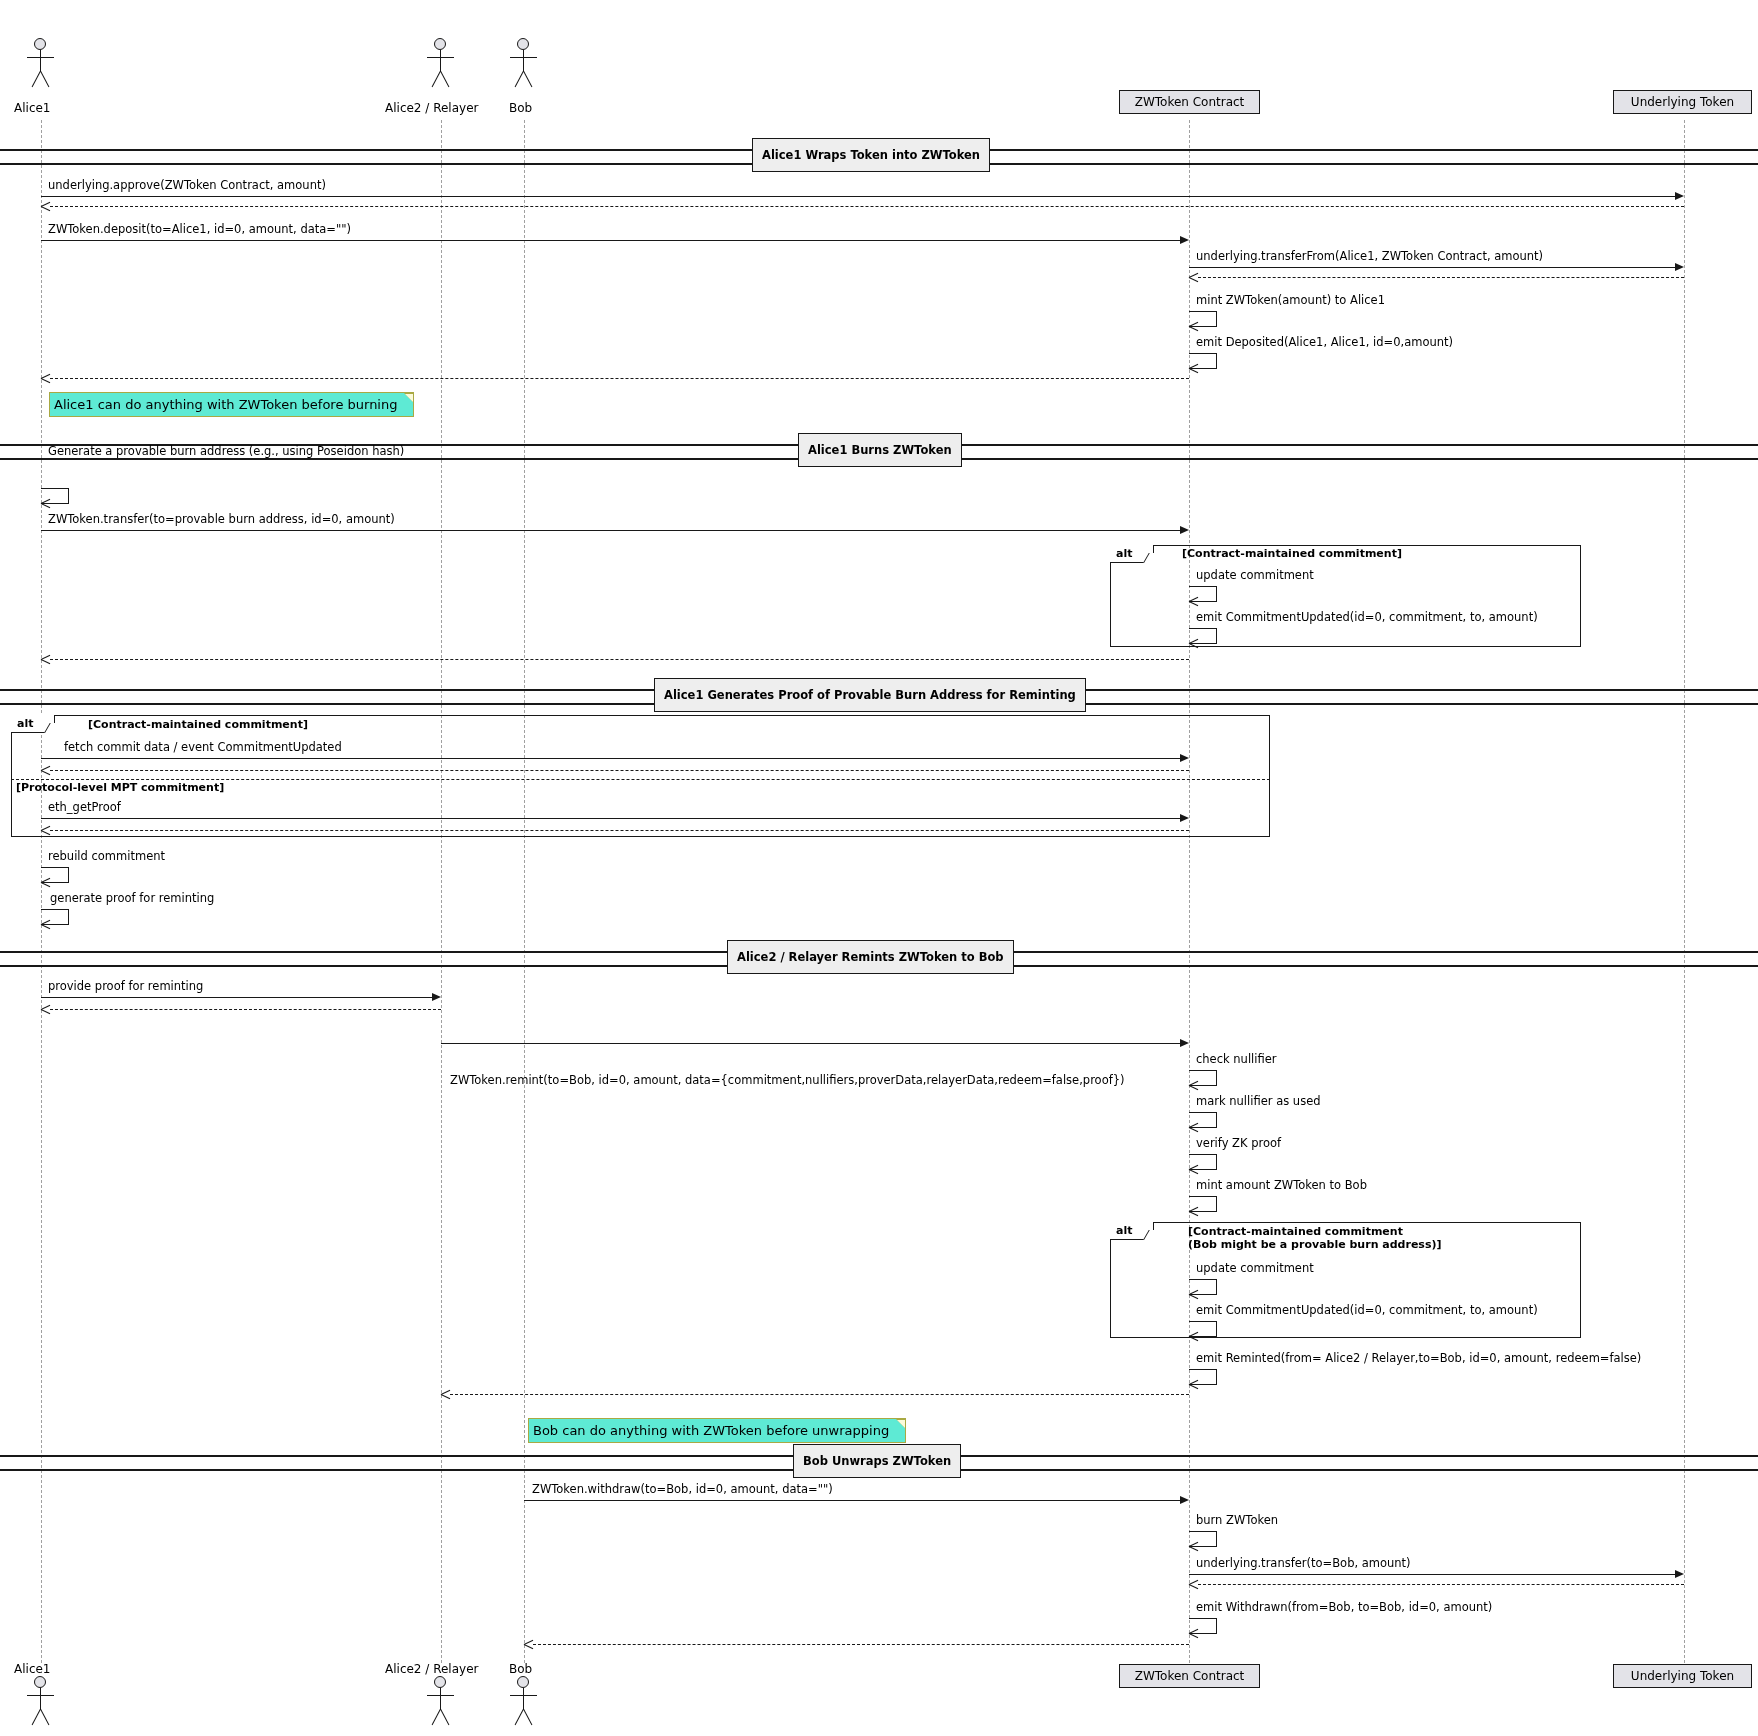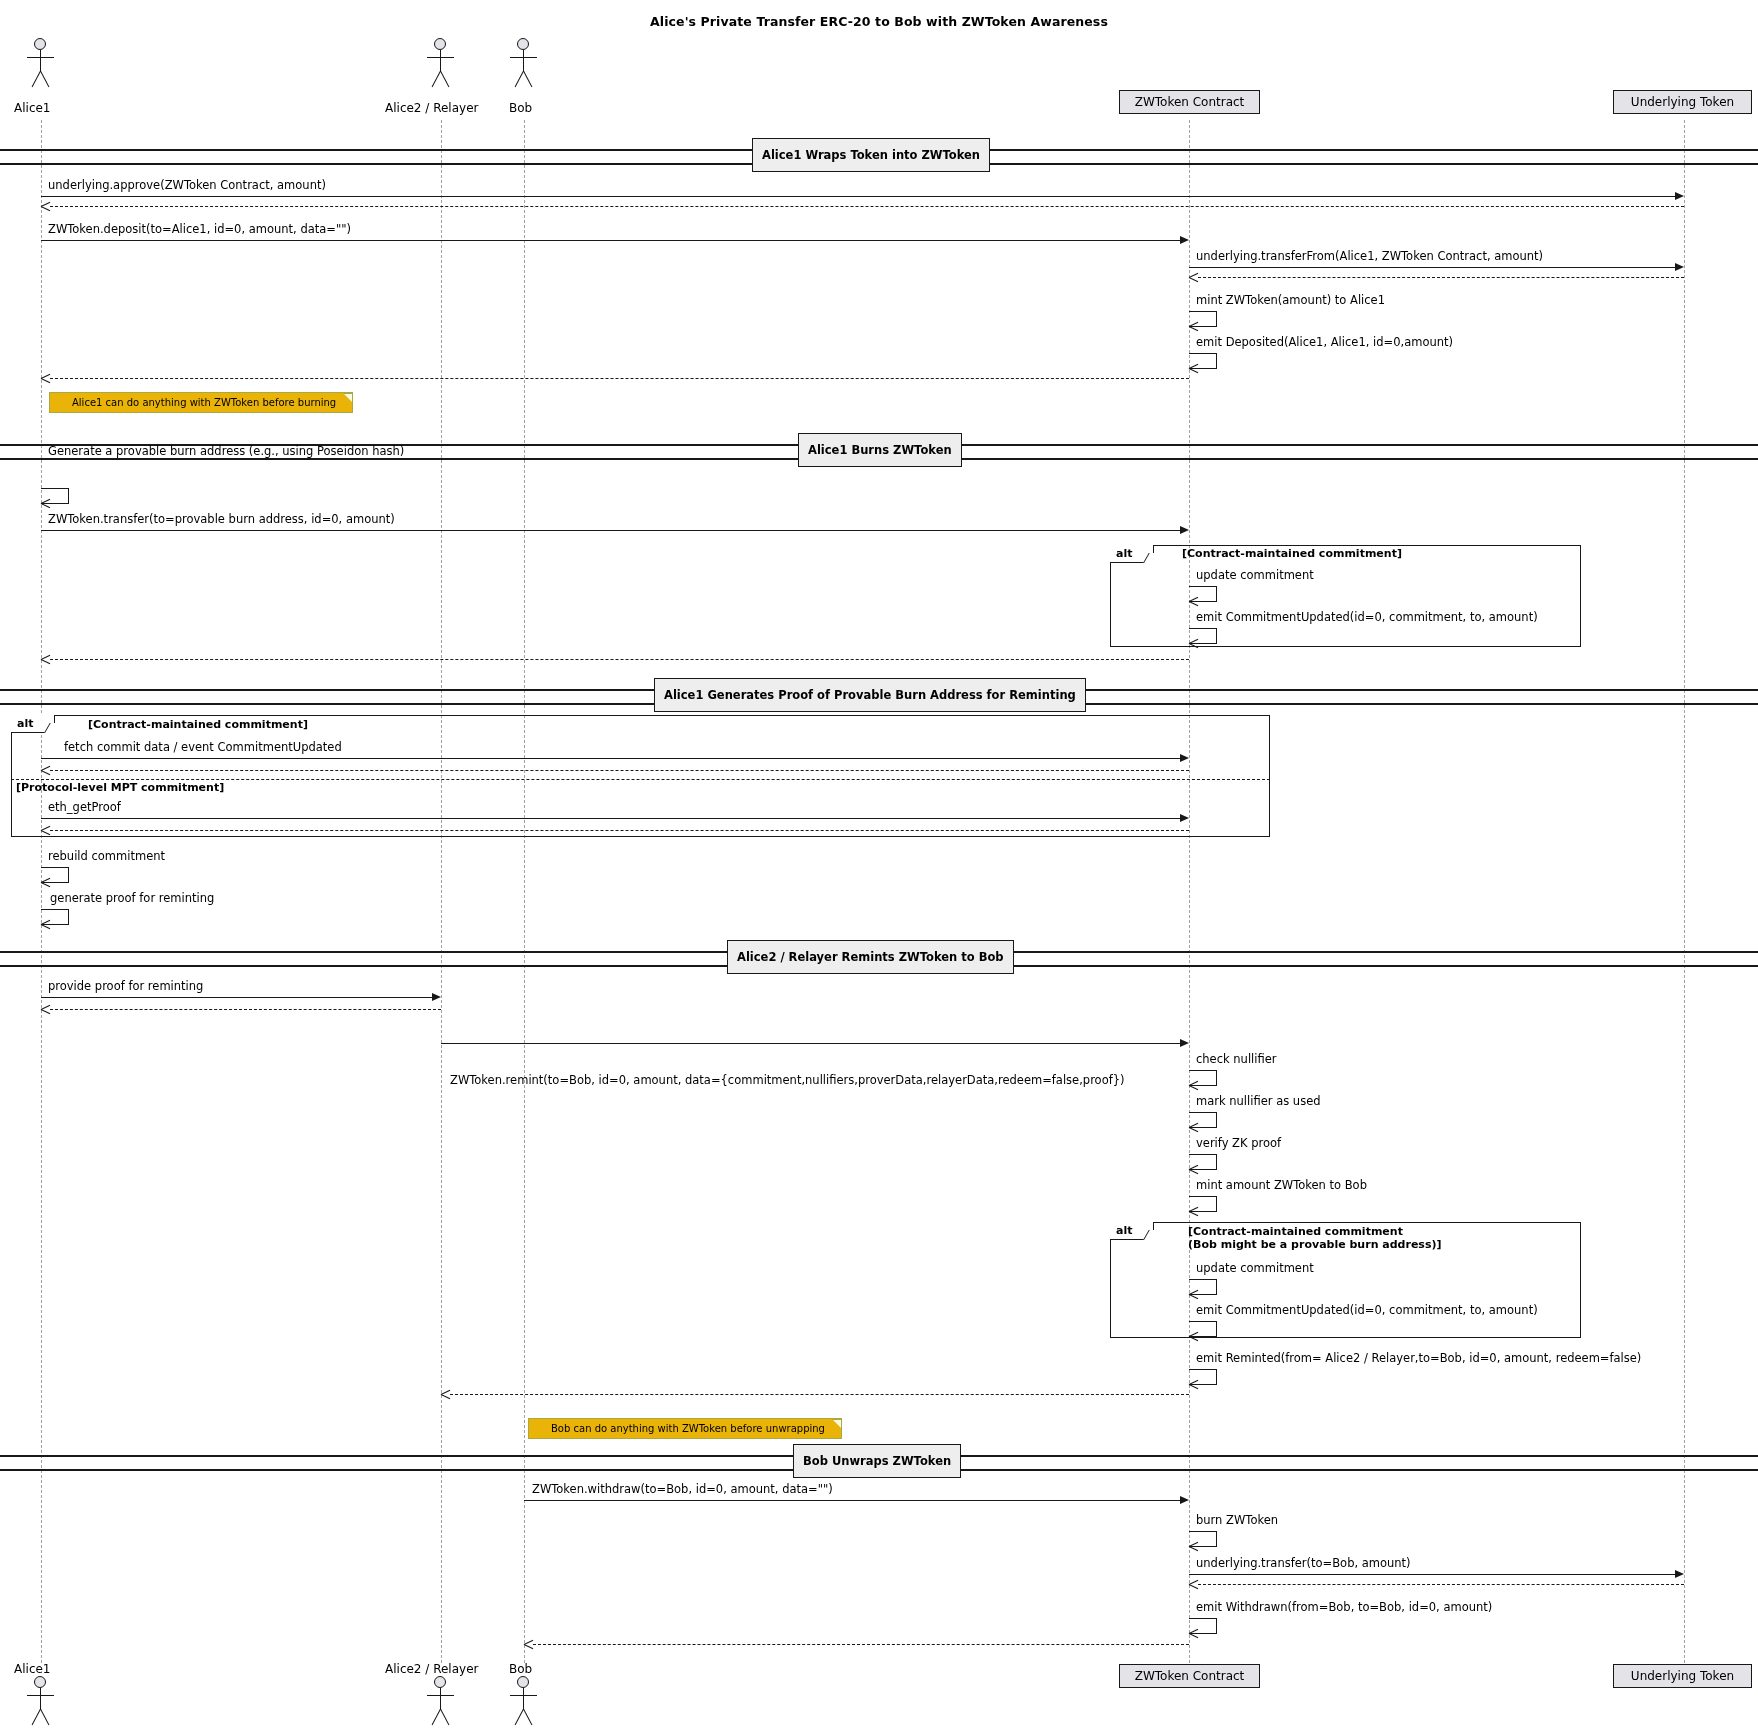--- a/index.html
+++ b/index.html
@@ -211,25 +211,25 @@
   }
   .alt-divider {
     position: absolute;
     height: 0;
     border-top: 1px dashed #181818;
   }
 
   
   .note {
     position: absolute;
-    background: #eab308;
+    background: #5eead4;
     border: 1px solid #a9a943;
-    font-size: 10px;
-    color: #000000;
-    padding: 4px 16px 4px 22px;
+    font-size: 13px;
+    color: #000000;
+    padding: 4px 16px 4px 4px;
     white-space: nowrap;
     box-sizing: border-box;
   }
   .note::after {
     content: "";
     position: absolute;
     right: 0; top: 0;
     width: 0; height: 0;
     border-left: 9px solid transparent;
     border-top: 9px solid #a9a943;
@@ -242,21 +242,20 @@
     border-left: 8px solid transparent;
     border-top: 8px solid #fbfbdb;
     z-index: 1;
   }
 </style>
 </head>
 <body>
 
 <div id="canvas">
 
-  <div class="diagram-title">Alice's Private Transfer ERC-20 to Bob with ZWToken Awareness</div>
 
   <div class="lifeline" style="left:41px; top:120px; height:1543px;"></div>
   <div class="lifeline" style="left:441px; top:120px; height:1543px;"></div>
   <div class="lifeline" style="left:524px; top:120px; height:1543px;"></div>
   <div class="lifeline" style="left:1189px; top:120px; height:1543px;"></div>
   <div class="lifeline" style="left:1684px; top:120px; height:1543px;"></div>
 
   <div class="actor-fig" style="left:21px; top:38px;">
     <div class="head"></div>
       <div class="body"></div>

